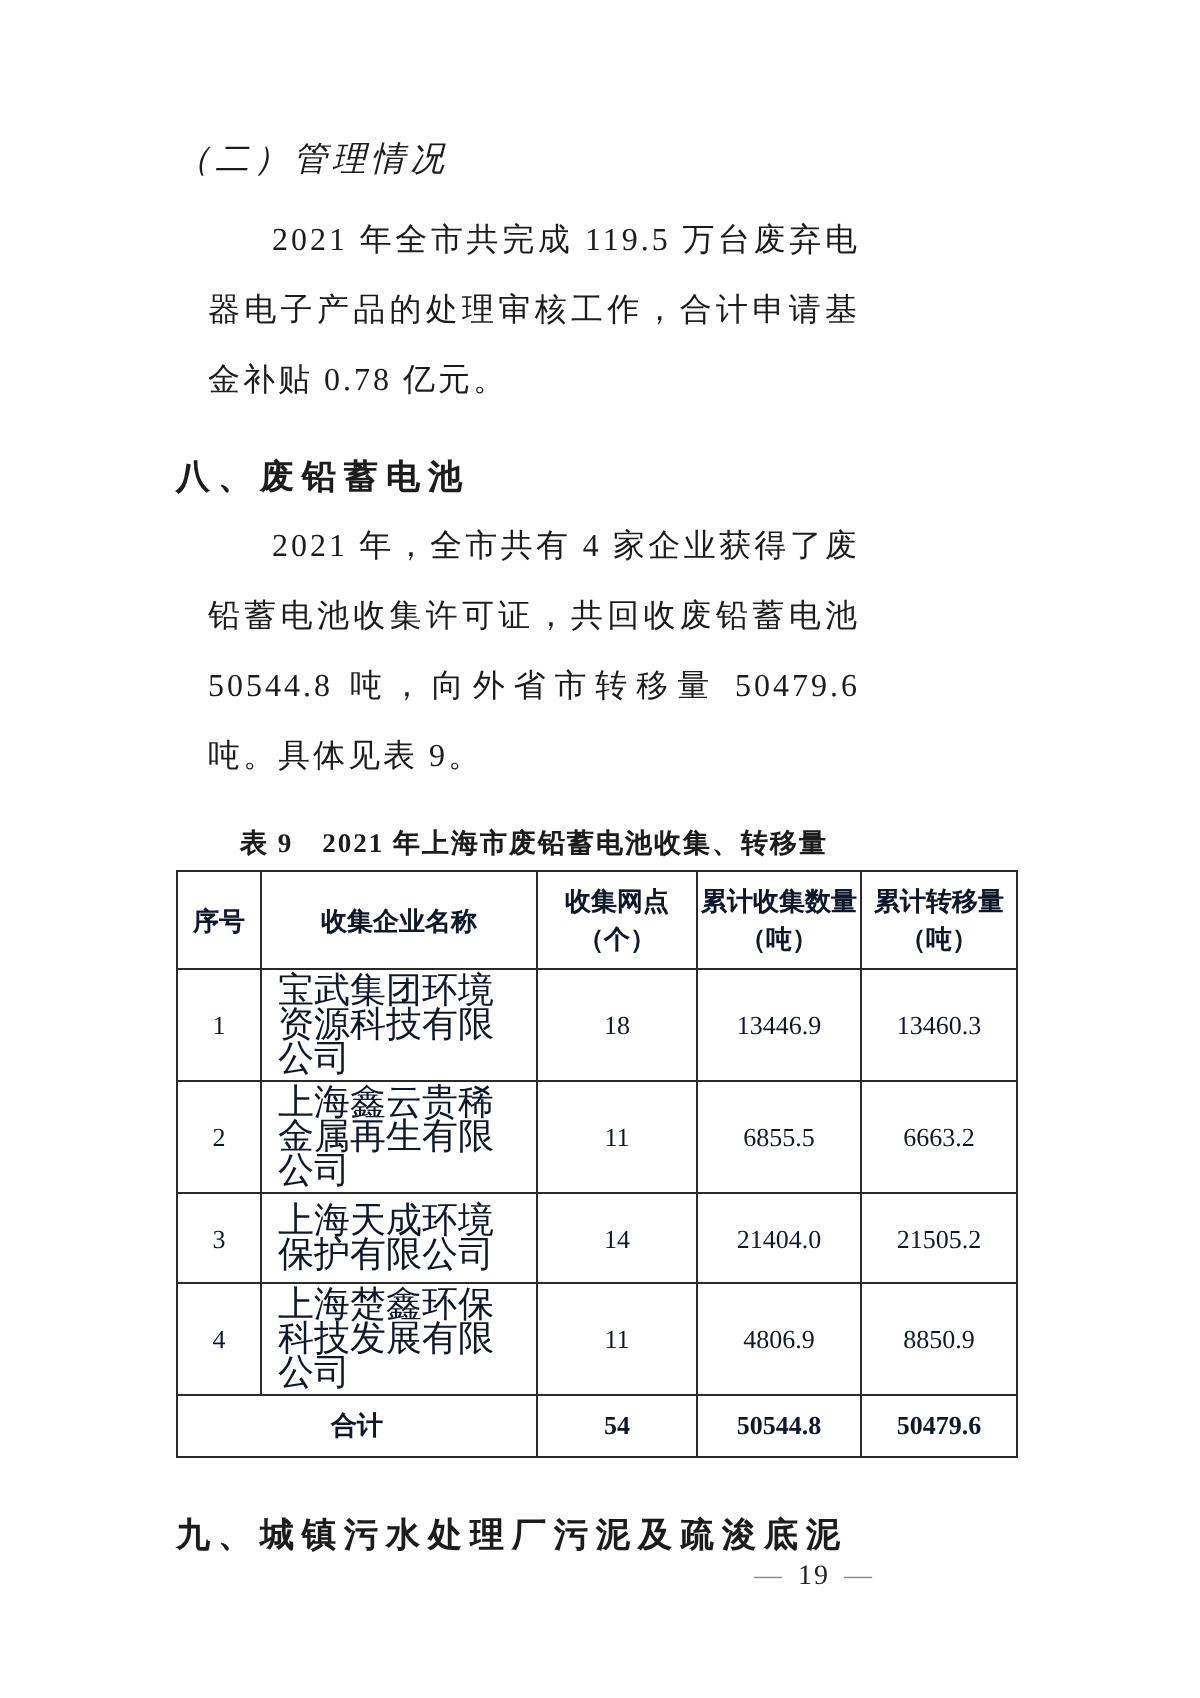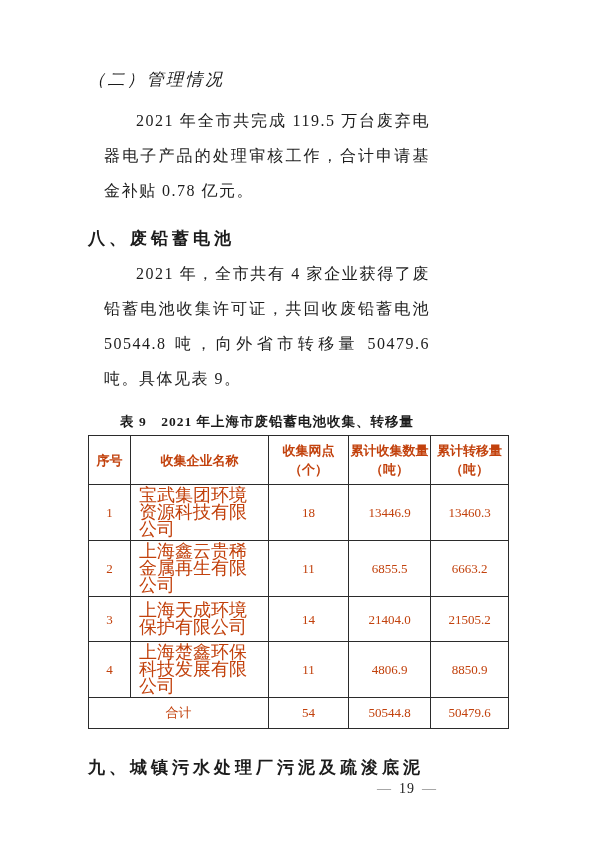--- a/index.html
+++ b/index.html
@@ -55,21 +55,21 @@
     letter-spacing: 1px;
     line-height: 20px;
     text-align: center;
   }
   table.t9 {
     width: 420px;
     margin: 3px auto 0 auto;
     border-collapse: collapse;
     table-layout: fixed;
     font-size: 13px;
-    color: #c2410c;
+    color: #0f172a;
   }
   table.t9 th, table.t9 td {
     border: 1px solid #2b2b2b;
     padding: 2px 3px;
     text-align: center;
     vertical-align: middle;
     overflow: hidden;
   }
   table.t9 thead th {
     font-weight: 700;
@@ -80,21 +80,21 @@
   table.t9 tbody td {
     height: 40px;
     line-height: 17px;
   }
   table.t9 td.name-cell {
     text-align: left;
     padding: 2px 4px 2px 8px;
     font-size: 18px;
   }
   table.t9 tr.total-row td {
-    font-weight: 400;
+    font-weight: 700;
     height: 26px;
     line-height: 16px;
   }
   .page-num {
     position: absolute;
     top: 781px;
     right: 90px;
     font-size: 14px;
     color: #222222;
     letter-spacing: 1px;

